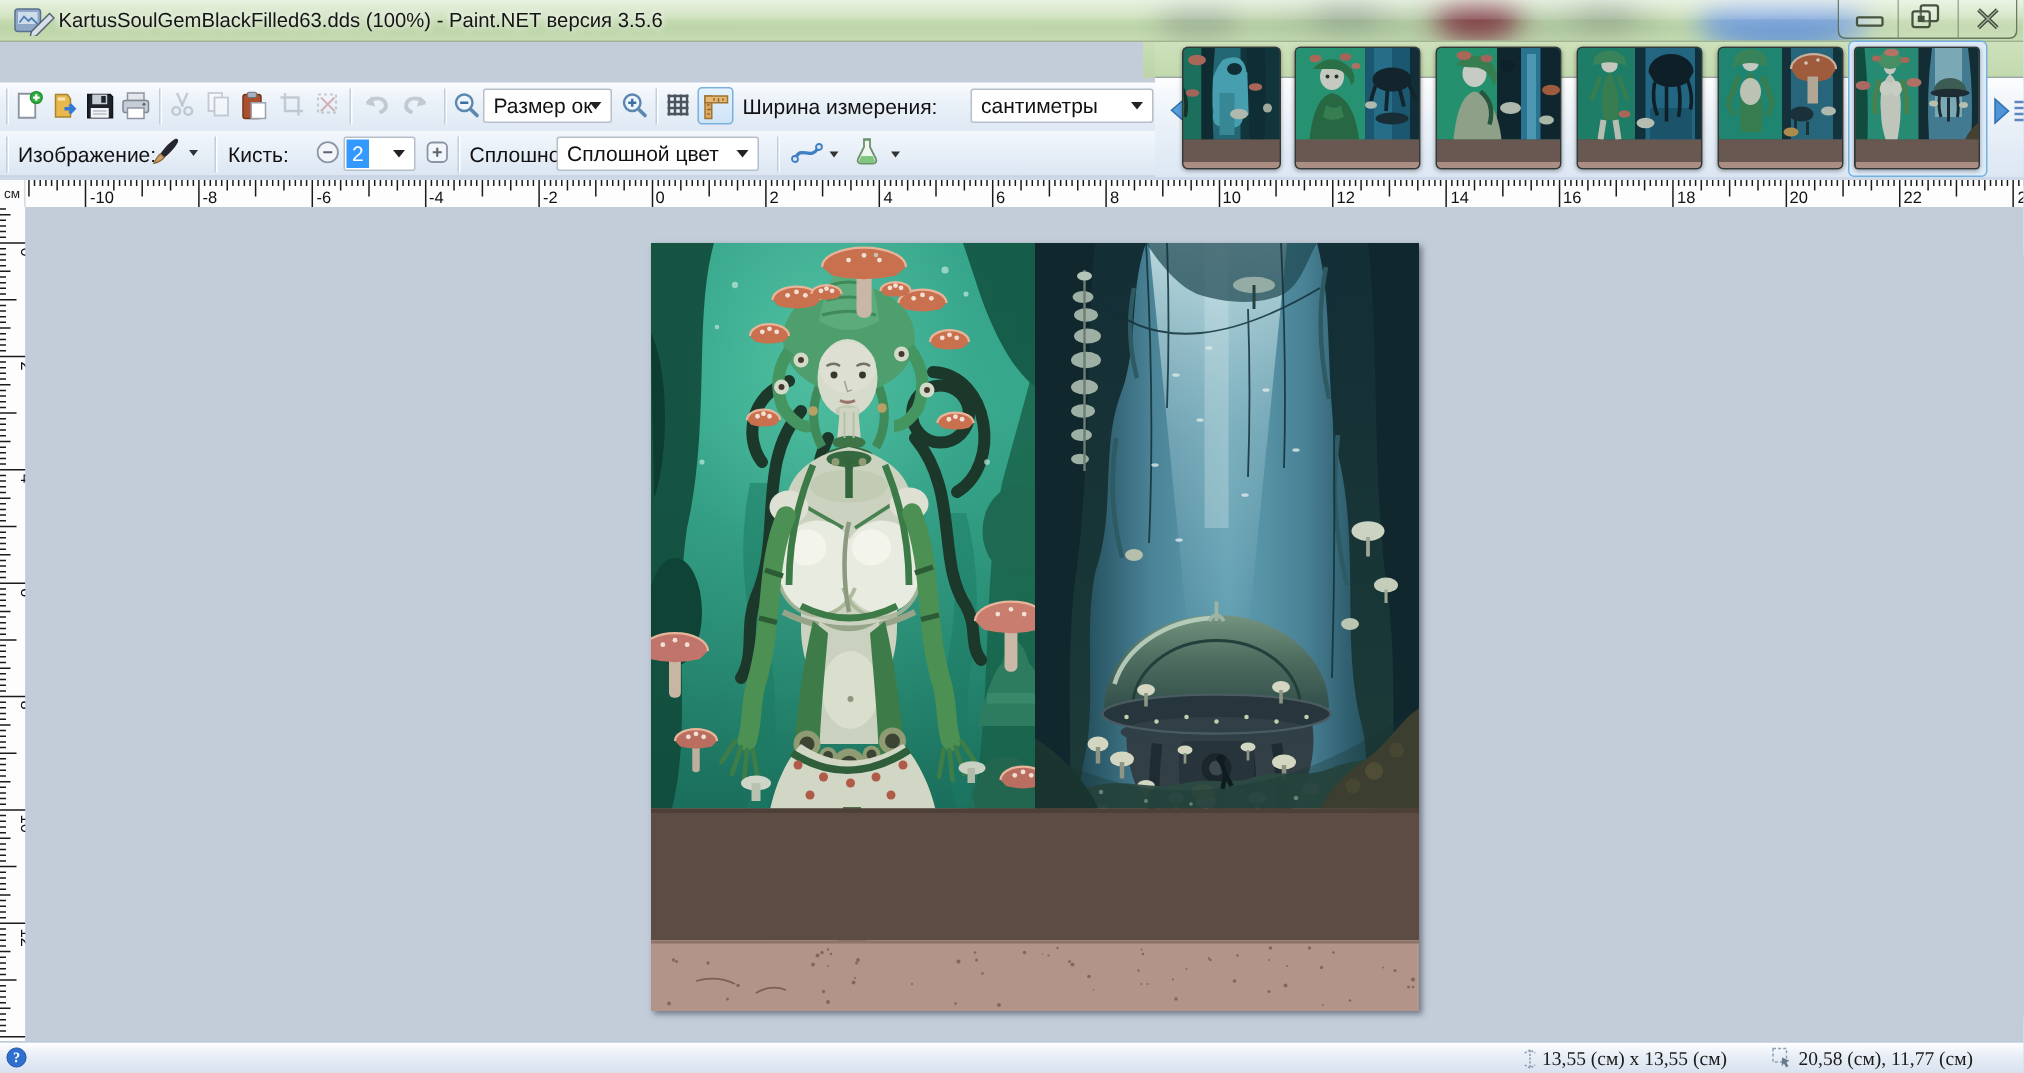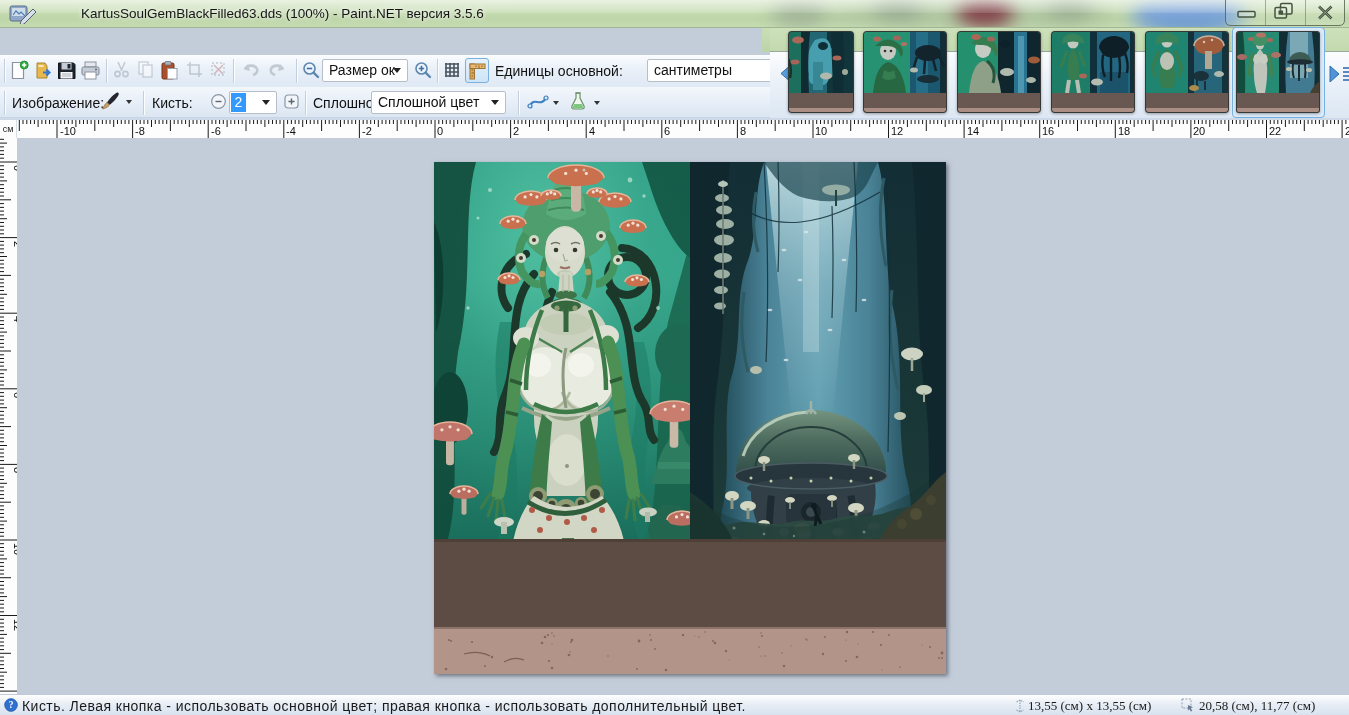--- a/index.html
+++ b/index.html
@@ -3,21 +3,21 @@
 <style>
 * { margin:0; padding:0; box-sizing:border-box; }
 html,body { width:1349px; height:715px; overflow:hidden; font-family:"Liberation Sans",sans-serif; }
 #win { position:relative; width:1349px; height:715px; background:#c3ccd9; }
 
 #title { position:absolute; left:0; top:0; width:1349px; height:28px;
   background:linear-gradient(180deg,#cfe2bd 0%,#c8ddb4 40%,#bdd5a8 70%,#c6dcb2 100%); overflow:hidden;
   border-bottom:1px solid rgba(105,125,95,0.45); }
 #title .blob { position:absolute; filter:blur(9px); border-radius:45%; }
 #titletext { position:absolute; left:39px; top:6px; font-size:13.5px; color:#151515; white-space:nowrap;
-  text-shadow:0 0 4px rgba(255,255,255,0.9), 0 0 8px rgba(255,255,255,0.7); z-index:3;margin-left:42px;}
+  text-shadow:0 0 4px rgba(255,255,255,0.9), 0 0 8px rgba(255,255,255,0.7); z-index:3;}
 #appicon { position:absolute; left:9px; top:5px; width:30px; height:19px; z-index:3; }
 #winbtns { position:absolute; right:4px; top:0; width:120px; height:26px; z-index:4; }
 
 #menubar { position:absolute; left:0; top:28px; width:770px; height:27px; background:#f6f7f6;
   border-bottom:1px solid #eceff2; }
 #menubar span { position:absolute; top:5px; font-size:15px; color:#0a0a0a; }
 #menugreen { position:absolute; left:762px; top:28px; width:587px; height:24px;
   background:linear-gradient(180deg,#c9deb6,#bcd4a7); }
 
 #tb1 { position:absolute; left:0; top:55px; width:1349px; height:32px;
@@ -171,22 +171,22 @@
 <path d="M3 4 h14 M3 8 h14 M3 12 h14 M3 16 h14"></path>
 <path d="M4 3 v14 M8 3 v14 M12 3 v14 M16 3 v14"></path>
 </g>
 </svg></div>
     <div class="tbtn toggled" style="left:465px"></div>
     <div class="icon" style="left:467px;top:6px"><svg width="20" height="20" viewBox="0 0 20 20">
 <rect x="3" y="3" width="4.5" height="15" fill="#e0a963" stroke="#9c7434" stroke-width="1"></rect>
 <rect x="3" y="3" width="15" height="4.5" fill="#e8b873" stroke="#9c7434" stroke-width="1"></rect>
 <path d="M4.5 9 h1.6 M4.5 12 h2.4 M4.5 15 h1.6 M9 4.5 v1.6 M12 4.5 v2.4 M15 4.5 v1.6" stroke="#8a6226" stroke-width="1"></path>
 </svg></div>
-    <div class="tlabel" style="left:495px">Единицы основной:</div>
-    <div class="combo" style="left:647px;width:144px">сантиметры<span class="arr"></span></div>
+    <div class="tlabel" style="left:495px">Ширина измерения:</div>
+    <div class="combo" style="left:647px;width:122px">сантиметры<span class="arr"></span></div>
   </div>
 
   <div id="tb2">
     <div class="sep" style="left:4px"></div>
     <div class="tlabel" style="left:12px">Изображение:</div>
     <div class="icon" style="left:99px;top:3px"><svg width="22" height="22" viewBox="0 0 22 22">
 <path d="M18 2.5 C15 4 10.5 8.5 8 12.5 L10.5 15 C14 12.5 18 8 19.5 5 C20.2 3.2 19.5 2.2 18 2.5 Z" fill="#26262e"></path>
 <path d="M8 12.5 C6 14 5 16 3.5 19 C6.5 18.3 8.8 17 10.5 15 Z" fill="#caa06a" stroke="#8f6b3c" stroke-width="0.8"></path>
 </svg></div>
     <div class="drop" style="left:126px;top:13px"></div>
@@ -824,21 +824,20 @@
           </g>
           <path d="M30 492 q14 -4 26 2 M70 500 q10 -6 20 -2" stroke="#7c6054" stroke-width="1.2" fill="none"></path>
         </svg></div>
   </div>
 
   <div id="status">
     <div class="icon" style="left:4px;top:3px"><svg width="14" height="14" viewBox="0 0 14 14">
 <circle cx="7" cy="7" r="6.4" fill="#2f6fd0" stroke="#1d4f9c" stroke-width="0.6"></circle>
 <text x="7" y="10.2" text-anchor="middle" font-family="Liberation Serif, serif" font-size="9.5" font-weight="bold" fill="#fff">?</text>
 </svg></div>
-    <div class="txtL" style="left:22px">Кисть. Левая кнопка - использовать основной цвет; правая кнопка - использовать дополнительный цвет.</div>
     <svg style="position:absolute;left:1014px;top:4px" width="12" height="14" viewBox="0 0 12 14">
       <path d="M6 1 v12 M2.5 3 L6 1 L9.5 3 M2.5 11 L6 13 L9.5 11" stroke="#8fa0b5" stroke-width="1.1" fill="none" stroke-dasharray="1.5 1"></path>
     </svg>
     <div class="txt" style="left:1028px">13,55 (см) x 13,55 (см)</div>
     <svg style="position:absolute;left:1181px;top:3px" width="14" height="15" viewBox="0 0 14 15">
       <rect x="1" y="1" width="9" height="9" fill="none" stroke="#8fa0b5" stroke-width="1" stroke-dasharray="2 1.4"></rect>
       <path d="M7 7 l5 2.2 l-2.2 0.9 l1.5 2.6 l-1.5 0.9 l-1.5 -2.6 l-1.5 1.8 Z" fill="#697a8e" stroke="none"></path>
     </svg>
     <div class="txt" style="left:1199px">20,58 (см), 11,77 (см)</div>
   </div>

